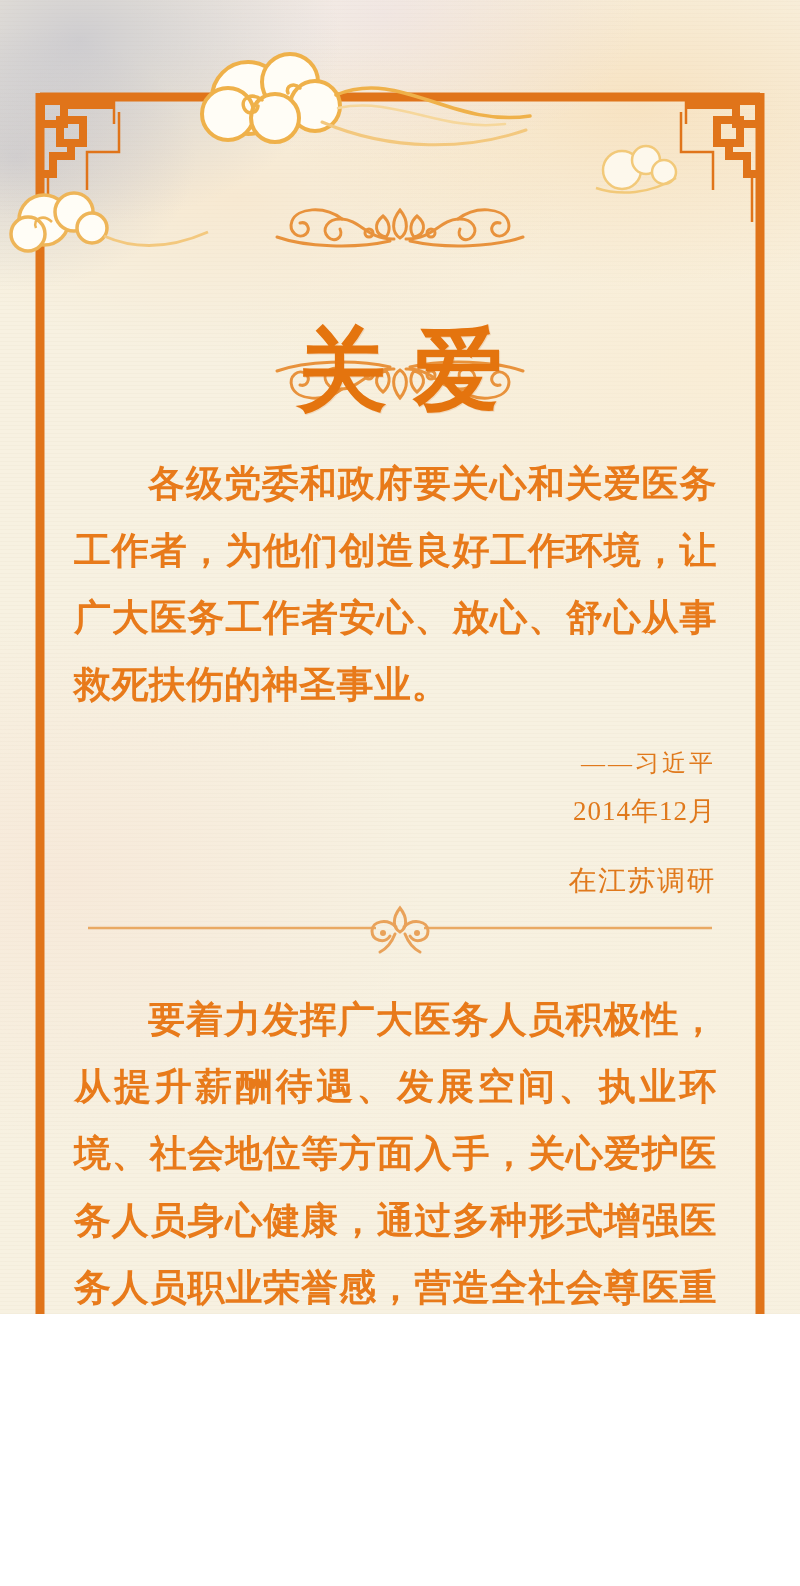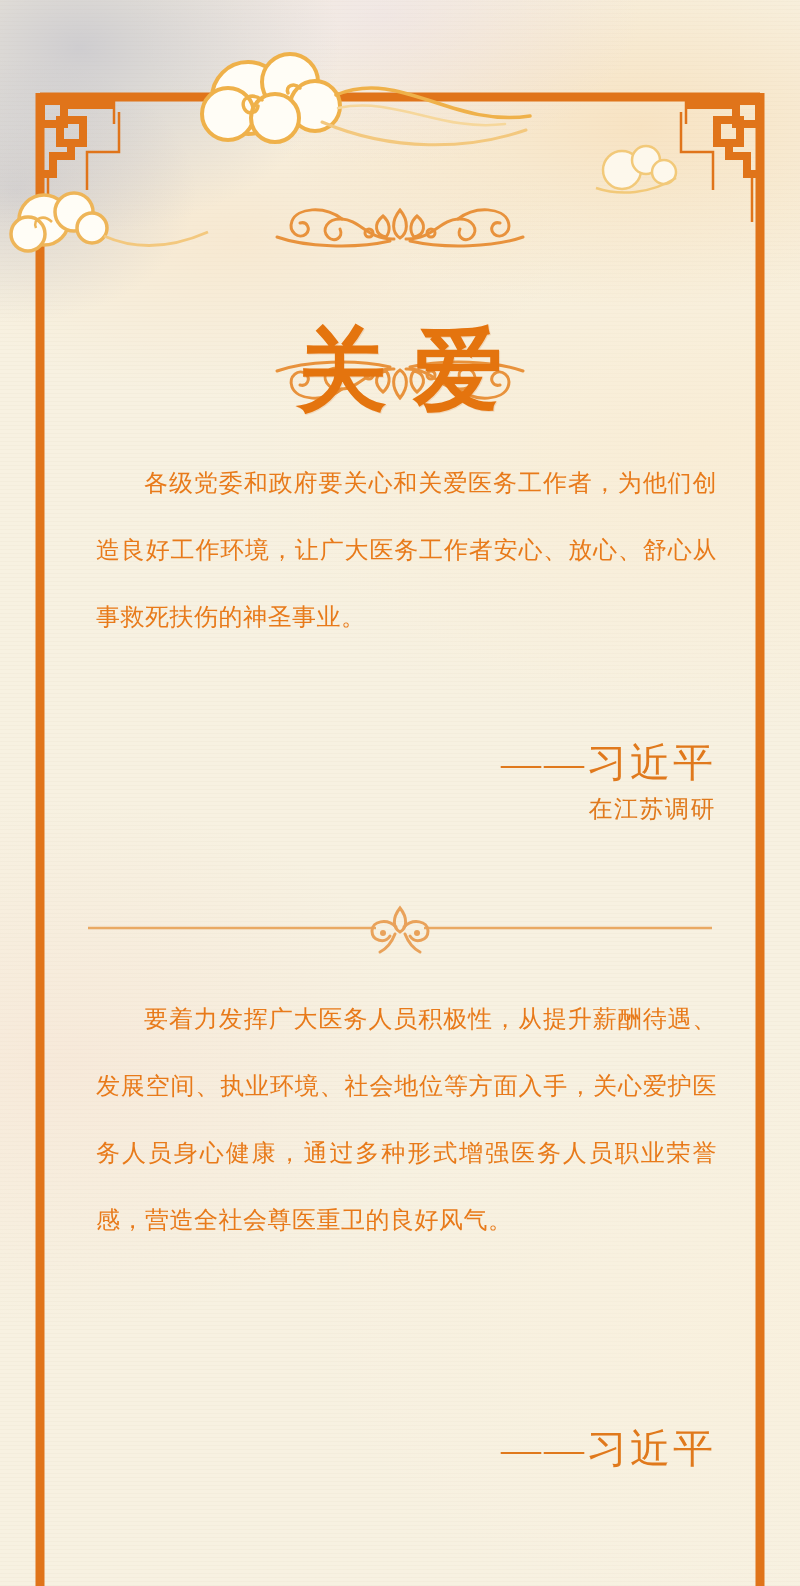--- a/index.html
+++ b/index.html
@@ -1,18 +1,18 @@
 <!DOCTYPE html>
 <html><head>
 <meta charset="utf-8">
 <style>
   html,body{margin:0;padding:0;}
   .page{
     position:relative;
-    width:800px;height:1586px;
+    width:800px;height:1314px;
     overflow:hidden;
     font-family:"Liberation Serif", serif;
     background-color:#f7f1e1;
     background-image:
       radial-gradient(ellipse 420px 300px at 10% 3%,  rgba(174,176,194,0.55), transparent 62%),
       radial-gradient(ellipse 300px 220px at 2% 12%,  rgba(167,170,190,0.38), transparent 60%),
       radial-gradient(ellipse 430px 250px at 48% 1%,  rgba(226,210,238,0.30), transparent 60%),
       radial-gradient(ellipse 560px 280px at 80% 8%,  rgba(248,210,158,0.45), transparent 65%),
       radial-gradient(ellipse 520px 260px at 30% 15%, rgba(247,226,197,0.55), transparent 62%),
       radial-gradient(ellipse 700px 420px at 88% 28%, rgba(251,233,203,0.50), transparent 70%),
@@ -23,36 +23,36 @@
   .decor{position:absolute;inset:0;width:800px;height:1586px;}
   .title{
     position:absolute;top:250px;left:0;right:0;
     text-align:center;
     font-size:90px;font-weight:bold;
     letter-spacing:26px;padding-left:26px;
     color:#e4740e;
     text-shadow:1px 1px 0 rgba(200,90,0,0.15);
   }
   .quote{
-    position:absolute;left:96px;right:83px;
+    position:absolute;left:74px;right:83px;
     margin:0;
-    font-size:24px;line-height:67px;font-weight:normal;
+    font-size:37px;line-height:67px;font-weight:bold;
     color:#e87a1a;
     text-align:justify;text-justify:inter-character;
     text-indent:2em;
     letter-spacing:0.5px;
   }
   .quote-1{top:450px;}
   .quote-2{top:986px;}
   .attrib{position:absolute;right:84px;text-align:right;color:#e0791c;}
   .attrib-1{top:738px;}
   .attrib-2{top:1424px;}
-  .attrib .sig{font-size:40px;line-height:50px;letter-spacing:3px;}
+  .attrib .sig{font-size:24px;line-height:50px;letter-spacing:3px;}
   .attrib .date{font-size:27px;line-height:47px;letter-spacing:1px;}
-  .attrib .occ{font-size:24px;line-height:43px;letter-spacing:1.5px;}
+  .attrib .occ{font-size:28px;line-height:43px;letter-spacing:1.5px;margin-top:24px;}
 </style>
 </head>
 <body>
 
 <div class="page">
 
   <svg class="decor" viewBox="0 0 800 1586" xmlns="http://www.w3.org/2000/svg">
     <defs>
       <linearGradient id="lineFade" x1="0" y1="0" x2="1" y2="0">
         <stop offset="0" stop-color="#e8923c" stop-opacity="0"></stop>
@@ -157,20 +157,21 @@
       <circle cx="383" cy="933" r="3" fill="#e9a25a"></circle>
       <circle cx="417" cy="933" r="3" fill="#e9a25a"></circle>
     </g>
   </svg>
 
   <h1 class="title">关爱</h1>
 
   <p class="quote quote-1">各级党委和政府要关心和关爱医务工作者，为他们创造良好工作环境，让广大医务工作者安心、放心、舒心从事救死扶伤的神圣事业。</p>
   <div class="attrib attrib-1">
     <div class="sig">——习近平</div>
+    <div class="date">2014年12月</div>
     <div class="occ">在江苏调研</div>
   </div>
 
   <p class="quote quote-2">要着力发挥广大医务人员积极性，从提升薪酬待遇、发展空间、执业环境、社会地位等方面入手，关心爱护医务人员身心健康，通过多种形式增强医务人员职业荣誉感，营造全社会尊医重卫的良好风气。</p>
   <div class="attrib attrib-2">
     <div class="sig">——习近平</div>
   </div>
 
 </div>
 

